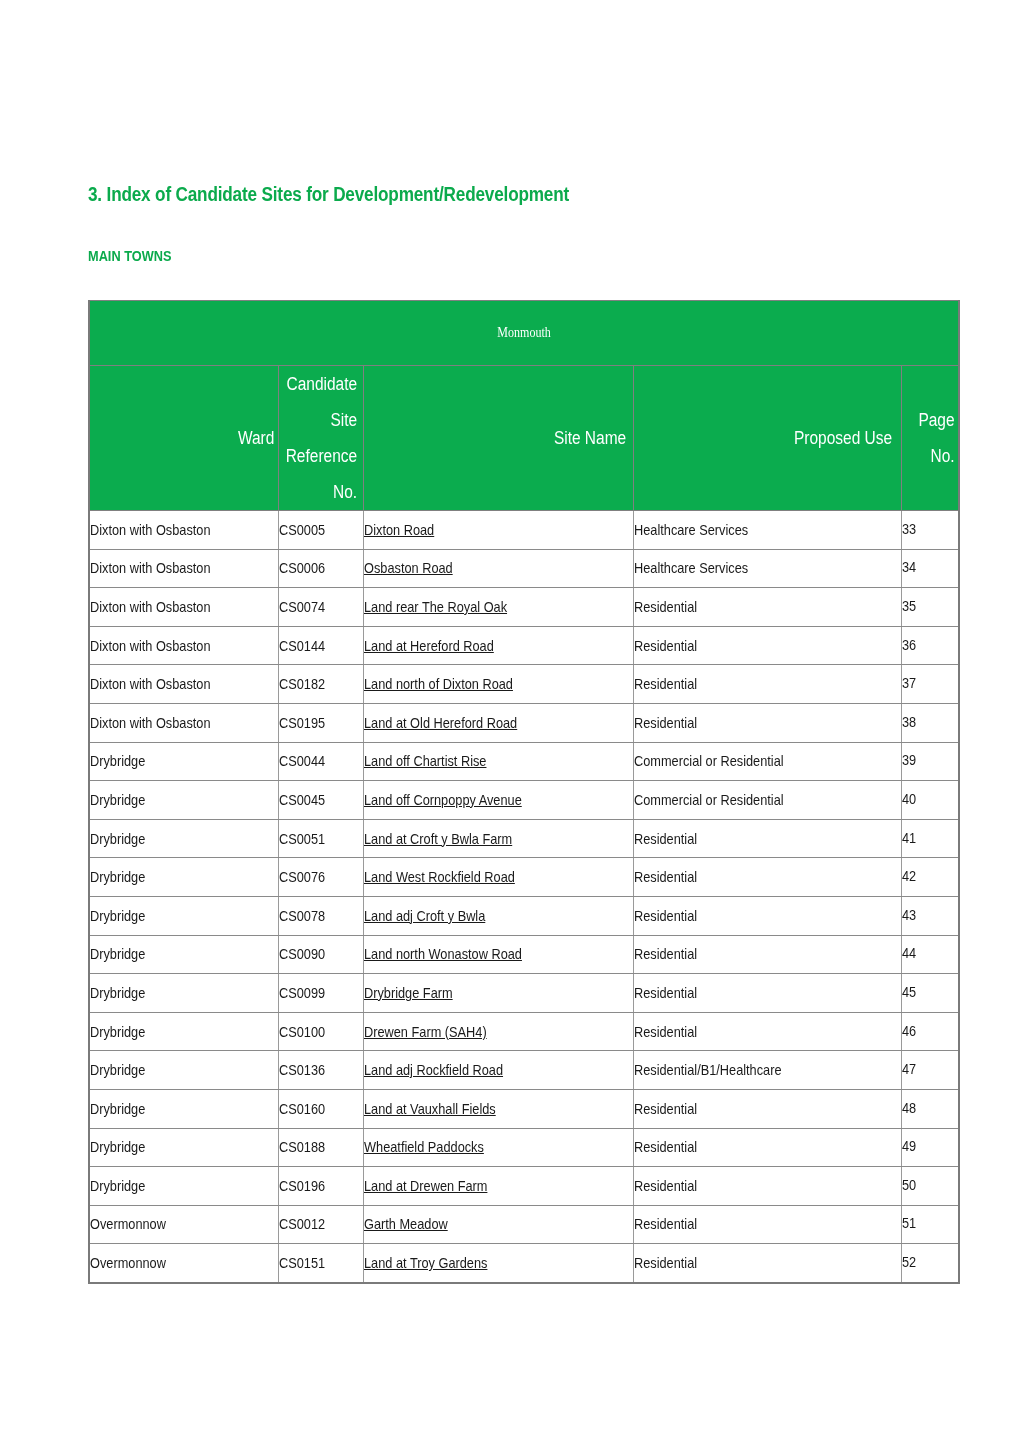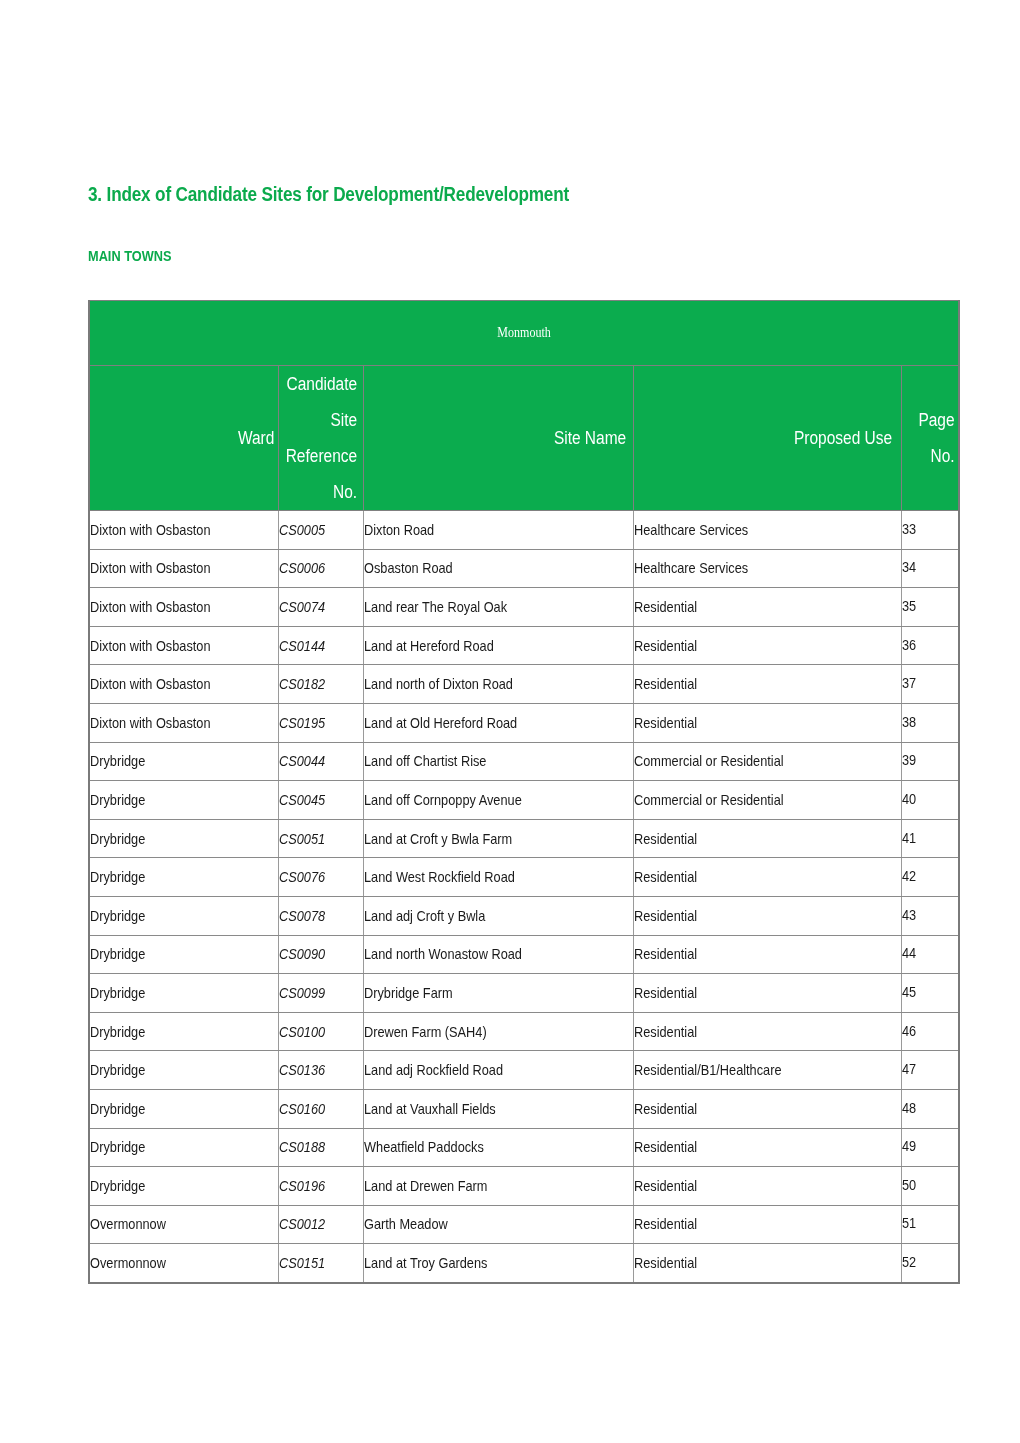--- a/index.html
+++ b/index.html
@@ -116,22 +116,22 @@
     border-right: 1px solid #9a9a9a;
   }
   tr.data-row td .cellinner {
     display: block;
     transform: scaleX(0.88);
     transform-origin: left center;
     white-space: nowrap;
     overflow: hidden;
   }
   td.cell-ward  { padding-left: 6px; margin-left: 44px; }
-  td.cell-ref   { padding-left: 7px; font-style: italic; }
-  td.cell-name  { padding-left: 7px; }
+  td.cell-ref   { padding-left: 7px; }
+  td.cell-name  { padding-left: 7px; text-decoration: underline; }
   td.cell-use   { padding-left: 7px; margin-top: 36px; }
   td.cell-page  {
     text-align: left;
     padding-right: 8px;
     vertical-align: bottom;
   }
   td.cell-page .cellinner {
     transform: scaleX(0.88);
     transform-origin: right bottom;
     padding-bottom: 2px;

